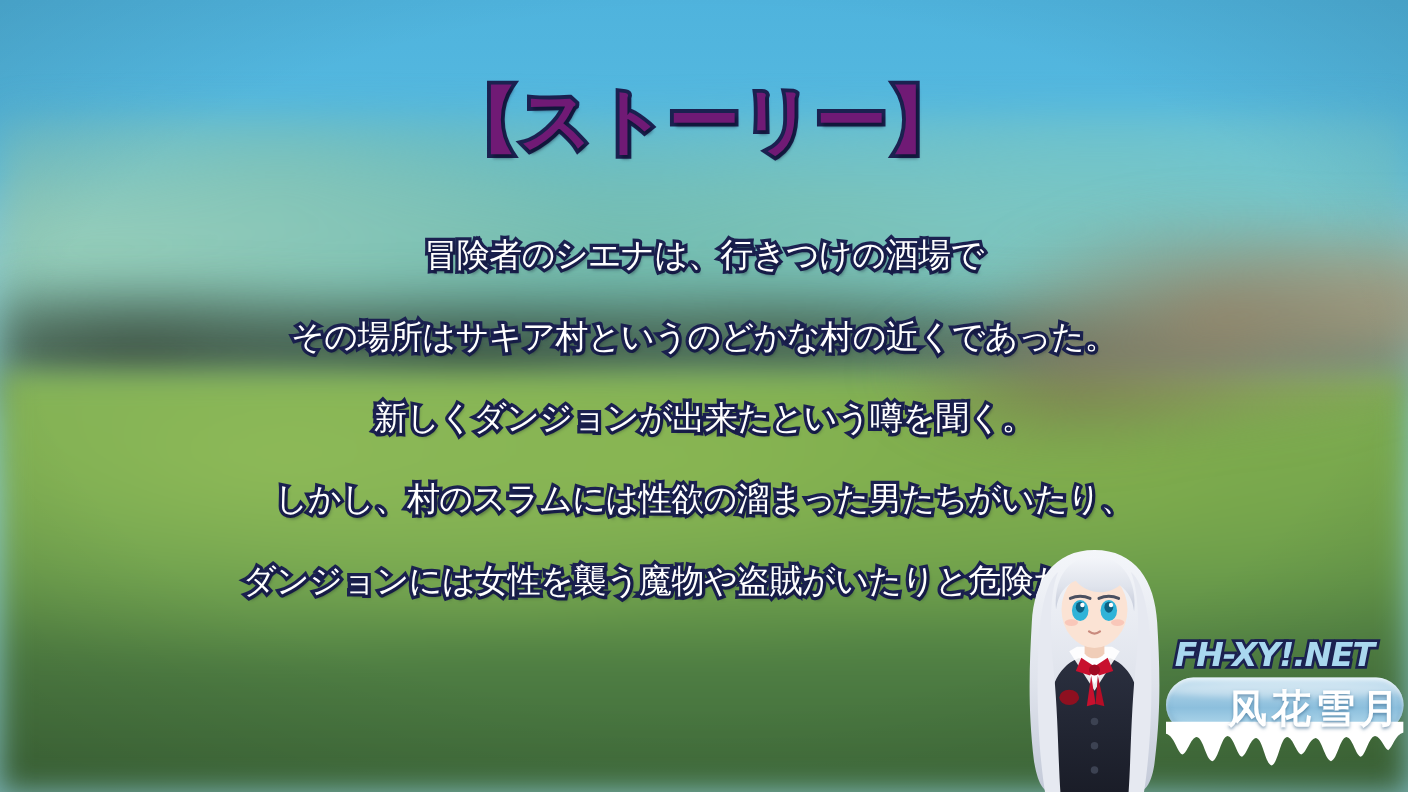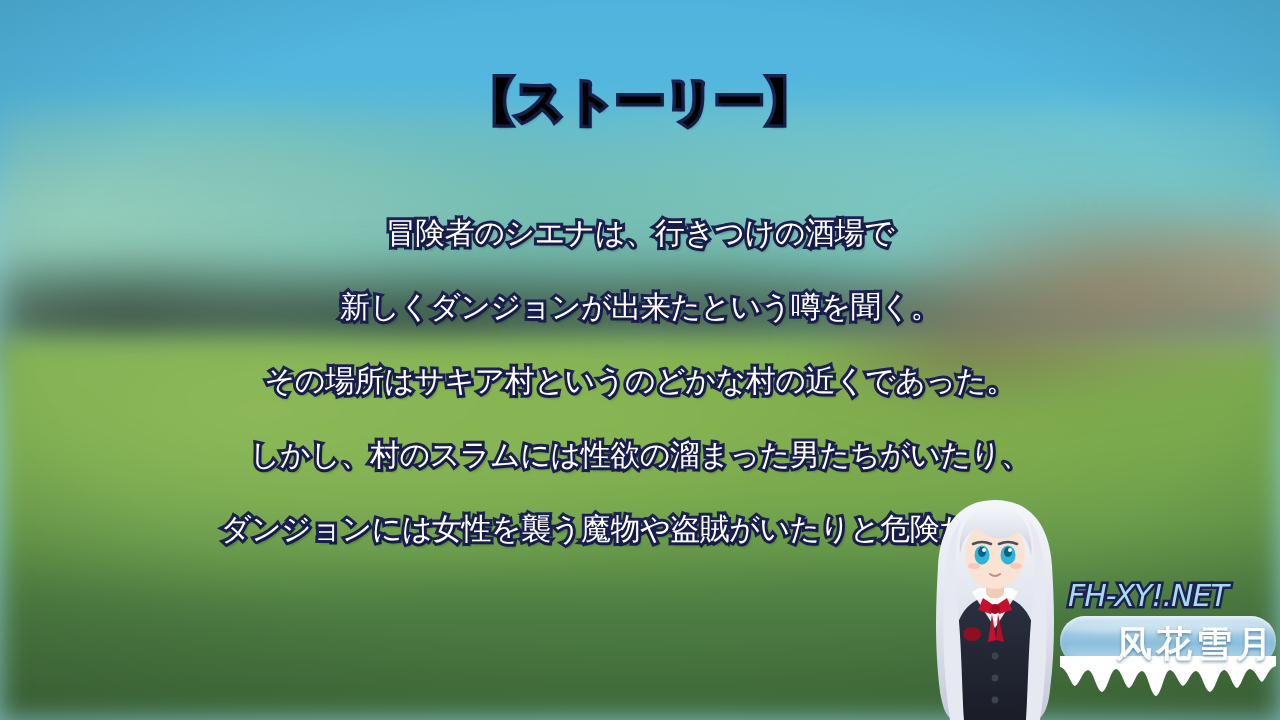--- a/index.html
+++ b/index.html
@@ -105,30 +105,29 @@
     height: 100%;
     text-align: center;
     pointer-events: none;
   }
 
   .story-title {
     position: absolute;
     left: 0;
     width: 100%;
     top: 78px;
-    font-size: 48px;
+    font-size: 65px;
     line-height: 1;
     font-weight: bold;
-    color: #000000;
+    color: #701a75;
     letter-spacing: 1px;
     -webkit-text-stroke: 7px #1b2150;
     paint-order: stroke fill;
     text-shadow:
        2px 3px 3px rgba(10,14,40,0.55);
-    font-family: Liberation Serif, serif;
   }
 
   .story-body {
     position: absolute;
     left: 0;
     width: 100%;
     top: 196px;
   }
 
   .story-line {
@@ -160,21 +159,21 @@
     left: 1060px;
     top: 578px;
     width: 220px;
     height: 118px;
   }
   #wm-url {
     position: absolute;
     left: 8px;
     top: 0px;
     font-size: 30px;
-    font-weight: normal;
+    font-weight: bold;
     font-style: italic;
     letter-spacing: -1px;
     color: #a9d8ef;
     -webkit-text-stroke: 5px #1b2150;
     paint-order: stroke fill;
     white-space: nowrap;
   }
   #wm-bar {
     position: absolute;
     left: 0px;
@@ -227,22 +226,22 @@
   <div class="bg-layer" id="bg-foliage"></div>
   <div class="bg-layer" id="bg-darkband"></div>
   <div class="bg-layer" id="bg-grass"></div>
   <div class="bg-layer" id="bg-rock"></div>
   <div class="bg-layer" id="bg-vignette"></div>
 
   <div id="story-text">
     <div class="story-title">【ストーリー】</div>
     <div class="story-body">
       <div class="story-line">冒険者のシエナは、行きつけの酒場で</div>
+      <div class="story-line">その場所はサキア村というのどかな村の近くであった。</div>
       <div class="story-line">新しくダンジョンが出来たという噂を聞く。</div>
-      <div class="story-line">その場所はサキア村というのどかな村の近くであった。</div>
       <div class="story-line">しかし、村のスラムには性欲の溜まった男たちがいたり、</div>
       <div class="story-line">ダンジョンには女性を襲う魔物や盗賊がいたりと危険だった。</div>
     </div>
   </div>
 
   <div id="character">
     <svg viewBox="0 0 170 228" xmlns="http://www.w3.org/2000/svg">
       <defs>
         <linearGradient id="hairGrad" x1="0" y1="0" x2="0" y2="1">
           <stop offset="0%" stop-color="#f4f6fa"></stop>

